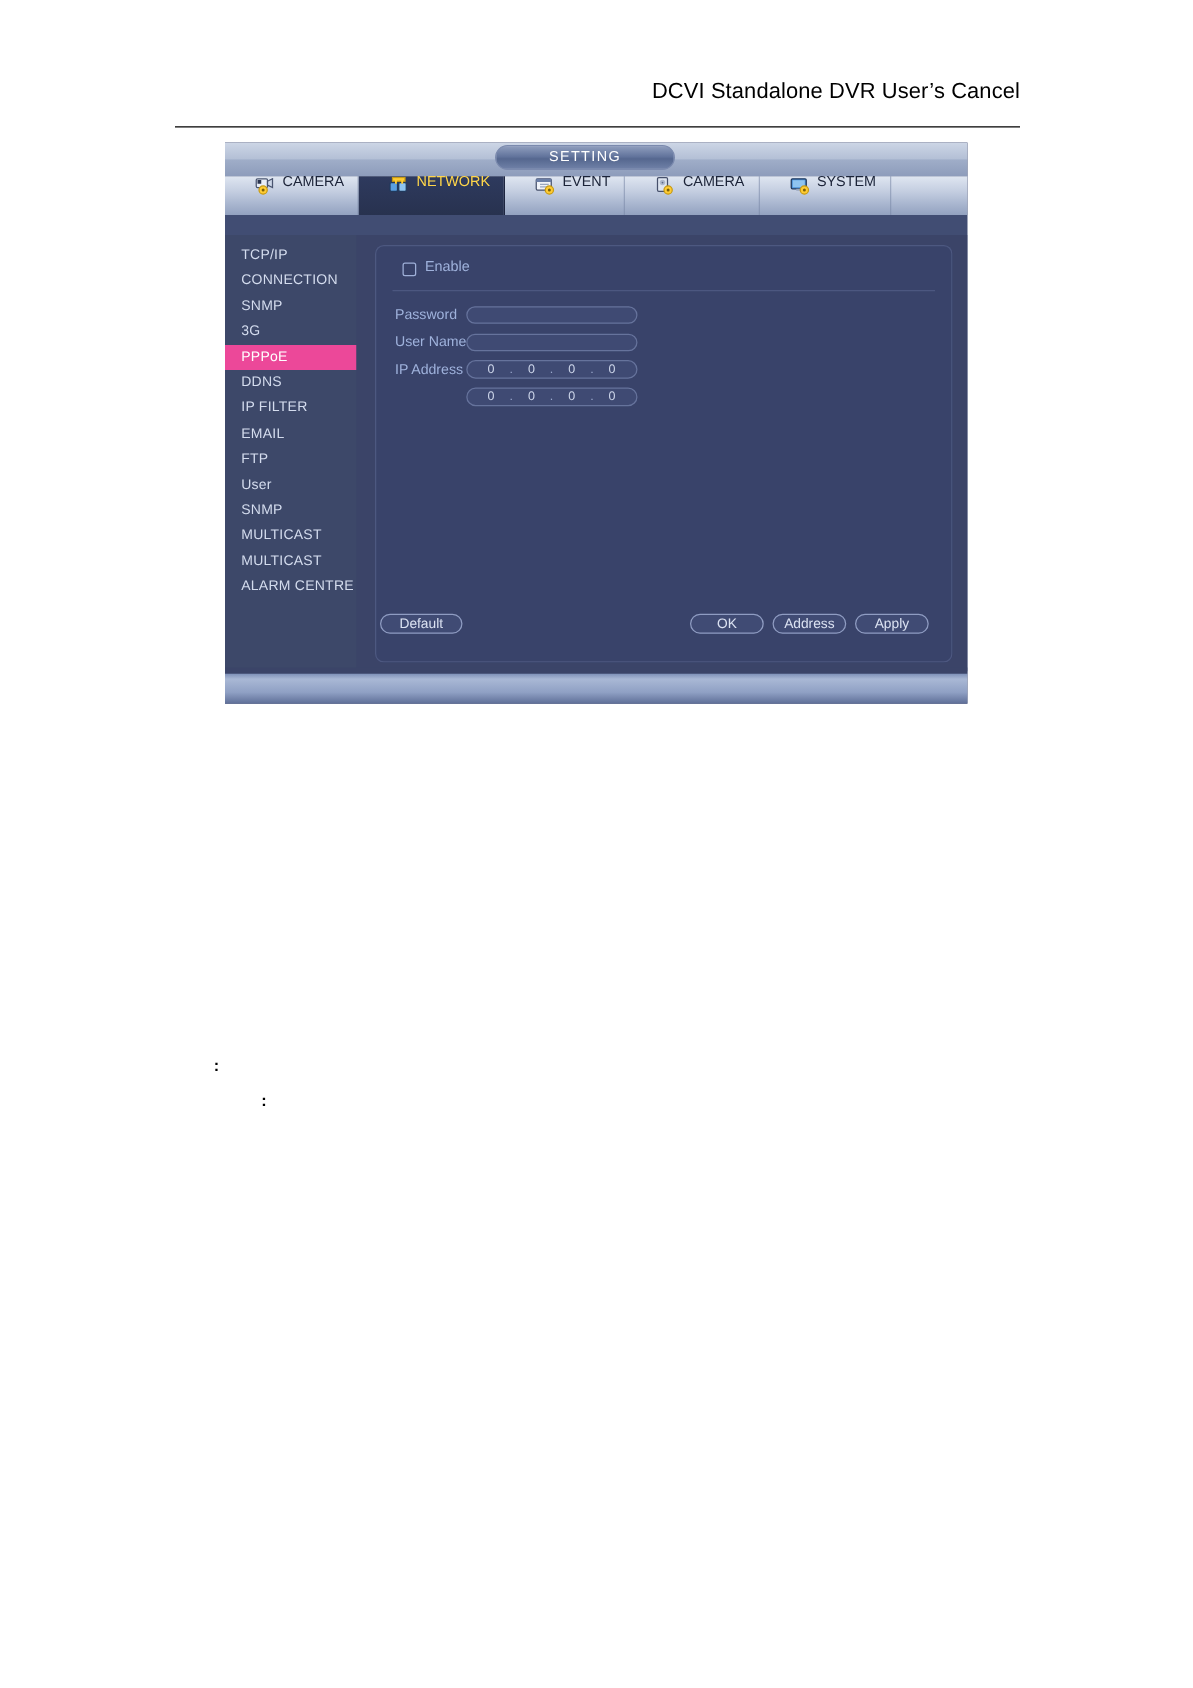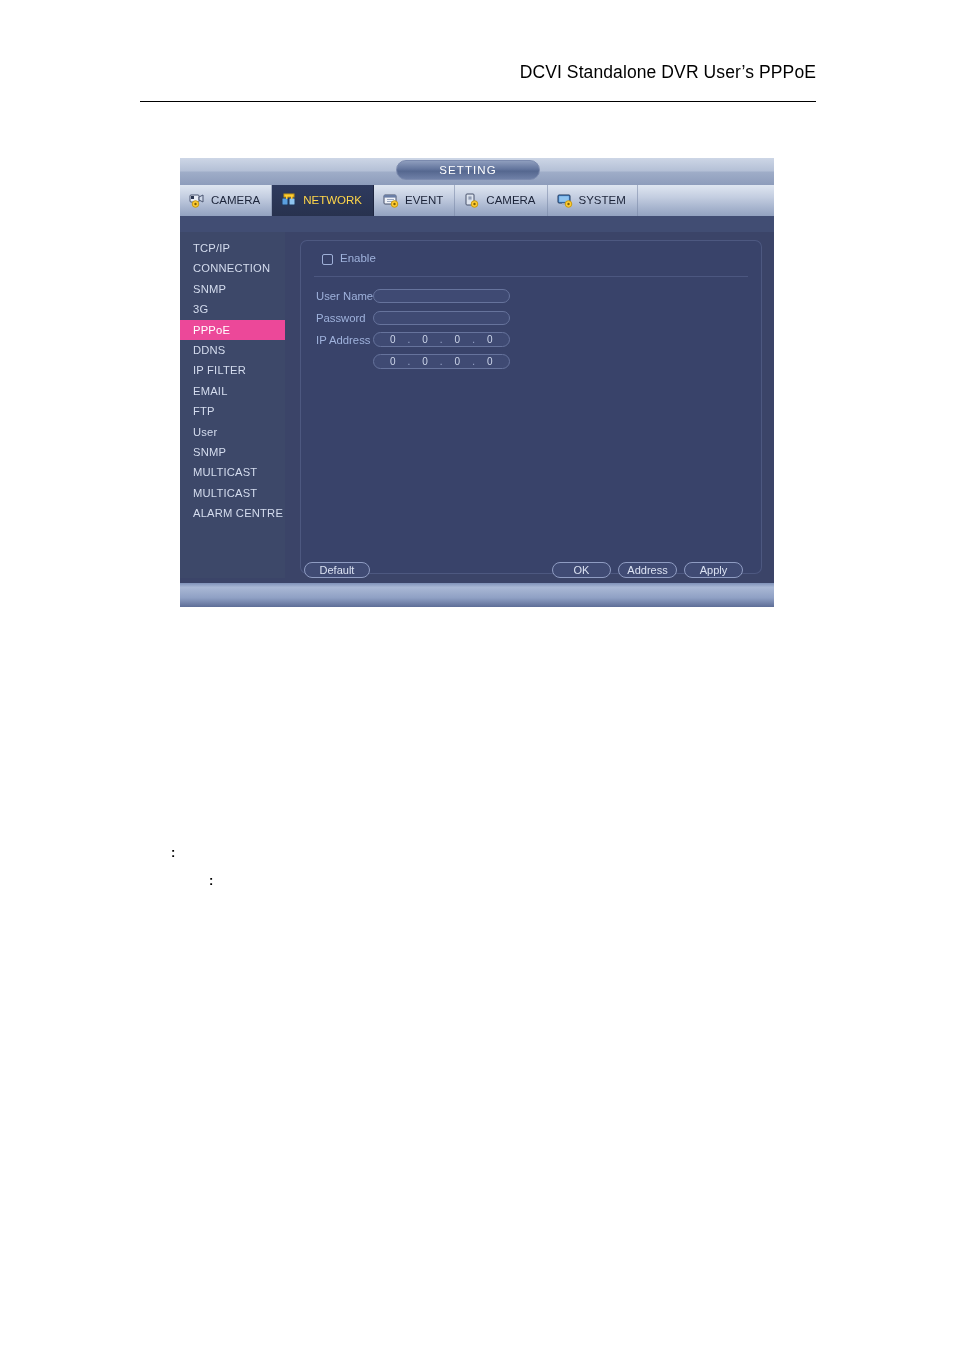--- a/index.html
+++ b/index.html
@@ -55,21 +55,20 @@
     top: 114px;
     width: 594px;
     height: 449px;
     background: #3a4straightline;
     background: linear-gradient(180deg, #465party 0%, #3c4668 100%);
     overflow: hidden;
   }
   
   .dvr {
     background: #414d73;
-    margin-top: 44px;
   }
 
   .dvr-titlebar {
     position: absolute;
     left: 0;
     top: 0;
     width: 594px;
     height: 27px;
     background: linear-gradient(180deg, #cdd6e6 0%, #b4c0d6 48%, #9fadc8 52%, #8d9cbb 100%);
   }
@@ -98,23 +97,23 @@
     top: 27px;
     width: 594px;
     height: 31px;
     background: linear-gradient(180deg, #dfe6f1 0%, #c3cde0 40%, #aab7d0 70%, #93a2c0 100%);
     display: flex;
     align-items: stretch;
   }
   .tab {
     position: relative;
     display: flex;
-    align-items: center;
+    align-items: flex-start;
     gap: 5px;
-    padding: 0 11px 0 9px;
+    padding: 0 11px 0 24px;
     box-sizing: border-box;
     font-size: 11.5px;
     color: #1b2338;
     white-space: nowrap;
     border-right: 1px solid rgba(120,135,165,0.55);
   }
   .tab:last-child { border-right: none; }
   .tab.active {
     background: linear-gradient(180deg, #2e3a5e 0%, #28324f 100%);
     color: #ffd64a;
@@ -247,21 +246,21 @@
     letter-spacing: 0.5px;
   }
   .finput.ip .oct { width: 14px; text-align: center; }
   .finput.ip .dot { width: 6px; text-align: center; color: #9aa8cc; }
   .frow.indent .flabel { visibility: hidden; }
 
   
   .btnrow {
     position: absolute;
     left: 0;
-    top: 404px;
+    top: 377px;
     width: 594px;
     height: 24px;
   }
   .btn {
     position: absolute;
     height: 16px;
     border-radius: 9px;
     border: 1px solid #8f9cc2;
     background: #404b74;
     box-sizing: border-box;
@@ -289,21 +288,21 @@
     left: 0;
     top: 420px;
     width: 594px;
     height: 5px;
     background: #3b4468;
   }
 </style>
 </head>
 <body>
 
-<div class="page-header">DCVI Standalone DVR User’s PPPoE</div>
+<div class="page-header">DCVI Standalone DVR User’s Cancel</div>
 <div class="page-rule"></div>
 
 <div class="dvr">
 
   <div class="dvr-titlebar">
     <div class="dvr-title-pill">SETTING</div>
   </div>
 
   <div class="tabstrip">
 
@@ -399,26 +398,26 @@
 
       <div class="checkrow">
         <span class="checkbox"></span>
         <span class="clabel">Enable</span>
       </div>
       <div class="panel-divider"></div>
 
       <div class="form">
 
         <div class="frow">
-          <span class="flabel">User Name</span>
+          <span class="flabel">Password</span>
           <span class="finput" title=""></span>
         </div>
 
         <div class="frow">
-          <span class="flabel">Password</span>
+          <span class="flabel">User Name</span>
           <span class="finput" title=""></span>
         </div>
 
         <div class="frow">
           <span class="flabel">IP Address</span>
           <span class="finput ip">
             <span class="oct">0</span>
             <span class="dot">.</span>
             <span class="oct">0</span>
             <span class="dot">.</span>

